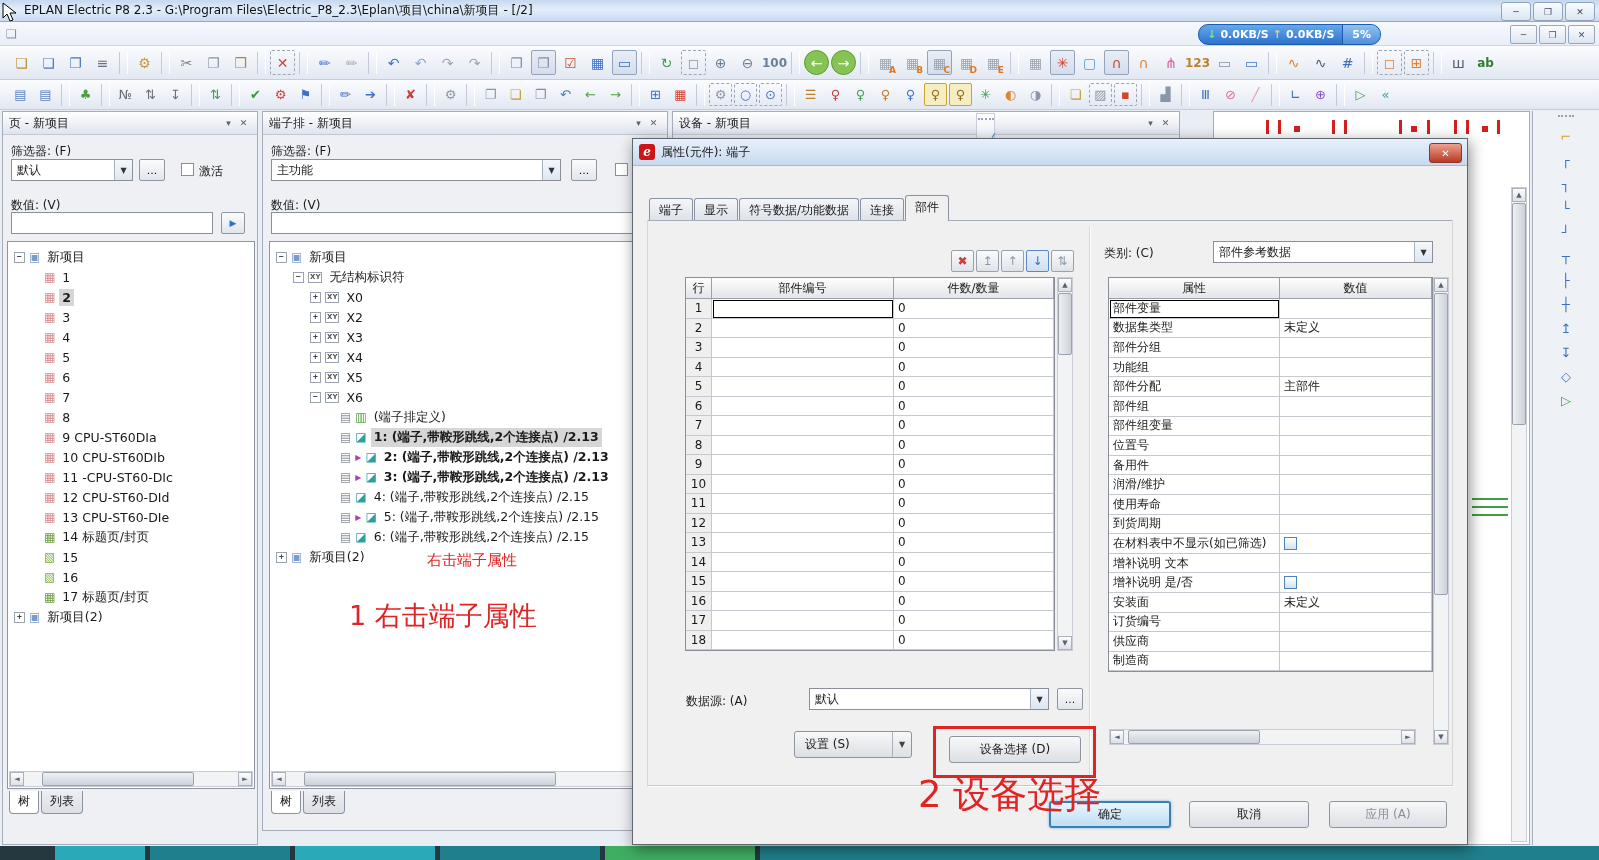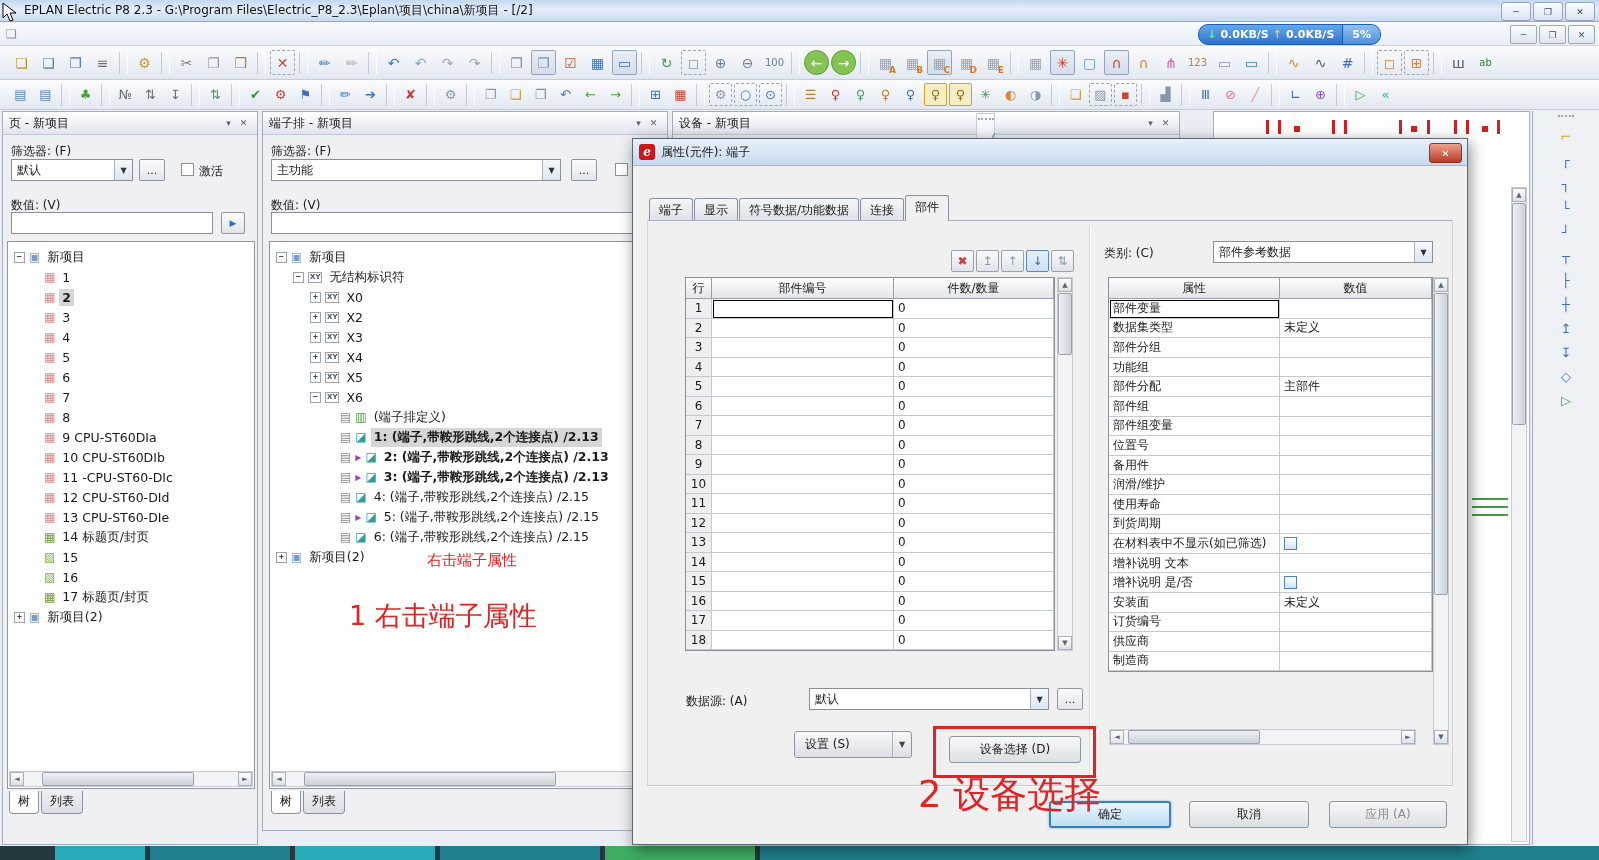--- a/index.html
+++ b/index.html
@@ -34,21 +34,21 @@
            display:flex;align-items:center;padding-left:8px;box-sizing:border-box}
   #toolbar1{top:46px;height:34px}
   #toolbar2{top:80px;height:30px}
   .tbtn{width:23px;height:23px;display:inline-flex;align-items:center;justify-content:center;margin:0 1px;
         font-size:14px;border:1px solid transparent;border-radius:2px;position:relative}
   #toolbar2 .tbtn{width:21px;height:21px;font-size:13px}
   .tbtn.pressed,.tbtn.framed{border:1px solid #93a3bd;background:linear-gradient(#e9eef6,#d4ddeb)}
   .tbtn.dash{border:1px dashed #9aa4b4}
   .tbtn.gold{border:1px solid #c8a52f;background:#f7edc2}
   .tbtn .sub{position:absolute;right:1px;bottom:-1px;font-size:9px;font-weight:bold;color:#e0781f}
-  .tbtn.smalltxt{font-size:10px;font-weight:normal}
+  .tbtn.smalltxt{font-size:12px;font-weight:bold}
   .tsep{width:7px;height:22px;border-left:1px solid #c2cad8;border-right:1px solid #ffffff;margin:0 3px}
   
   .panel{background:#eef0f4;border:1px solid #a6adba;box-sizing:border-box}
   .p-head{position:absolute;left:0;top:0;right:0;height:23px;background:linear-gradient(#ffffff,#dfe4ee);
           border-bottom:1px solid #c2c9d6;display:flex;align-items:center;padding:0 6px;box-sizing:border-box}
   .p-head .sp{flex:1}
   .p-hbtn{width:15px;height:14px;display:flex;align-items:center;justify-content:center;font-size:9px;color:#55606e}
   .p-lab{position:absolute;font-size:12px}
   .combo{position:absolute;height:22px;border:1px solid #8a8f99;background:#fff;display:flex;align-items:center;
          box-sizing:border-box;padding-left:5px;font-size:12px}

